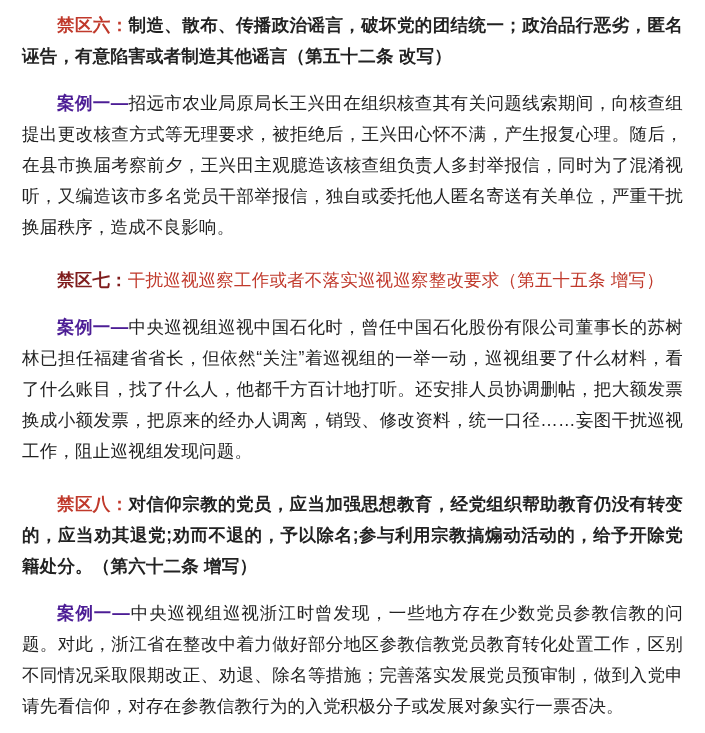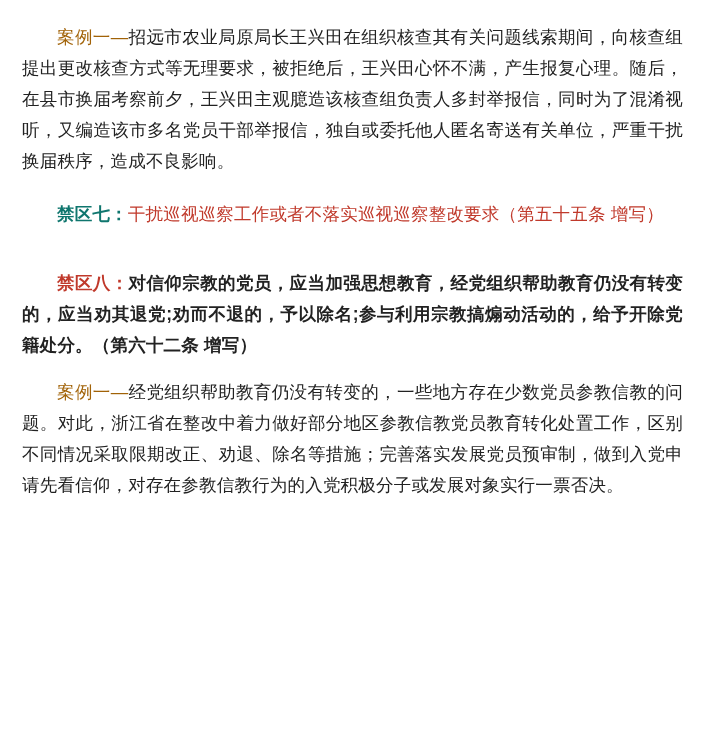--- a/index.html
+++ b/index.html
@@ -47,47 +47,49 @@
     font-weight: normal;
   }
   .heading.dark-body .body {
     color: #222222;
     font-weight: bold;
   }
   .case {
     color: #222222;
   }
   .case .case-label {
-    font-weight: normal;
-    color: #a16207;
+    font-weight: bold;
+    color: #4c1d95;
   }
   .case .case-body {
     font-weight: normal;
     margin-top: 8px;
   }
   .spacer-md { height: 12px; }
 </style>
 </head>
 <body>
 
 <div class="page">
 
   <div class="block">
+    <p class="para indent heading dark-body"><span class="label" style="color: rgb(192, 57, 43);">禁区六：</span><span class="body" style="color: rgb(34, 34, 34);">制造、散布、传播政治谣言，破坏党的团结统一；政治品行恶劣，匿名诬告，有意陷害或者制造其他谣言（第五十二条 改写）</span></p>
     <div class="spacer-md"></div>
     <p class="para indent case"><span class="case-label">案例一—</span><span class="case-body">招远市农业局原局长王兴田在组织核查其有关问题线索期间，向核查组提出更改核查方式等无理要求，被拒绝后，王兴田心怀不满，产生报复心理。随后，在县市换届考察前夕，王兴田主观臆造该核查组负责人多封举报信，同时为了混淆视听，又编造该市多名党员干部举报信，独自或委托他人匿名寄送有关单位，严重干扰换届秩序，造成不良影响。</span></p>
   </div>
 
   <div class="spacer-md"></div>
 
   <div class="block">
-    <p class="para indent heading plain-body"><span class="label" style="color: #0f766e;">禁区七：</span><span class="body" style="color: rgb(192, 57, 43);">干扰巡视巡察工作或者不落实巡视巡察整改要求（第五十五条 增写）</span></p>
+    <p class="para indent heading plain-body"><span class="label" style="color: #7f1d1d;">禁区七：</span><span class="body" style="color: rgb(192, 57, 43);">干扰巡视巡察工作或者不落实巡视巡察整改要求（第五十五条 增写）</span></p>
     <div class="spacer-md"></div>
+    <p class="para indent case"><span class="case-label">案例一—</span><span class="case-body">中央巡视组巡视中国石化时，曾任中国石化股份有限公司董事长的苏树林已担任福建省省长，但依然“关注”着巡视组的一举一动，巡视组要了什么材料，看了什么账目，找了什么人，他都千方百计地打听。还安排人员协调删帖，把大额发票换成小额发票，把原来的经办人调离，销毁、修改资料，统一口径……妄图干扰巡视工作，阻止巡视组发现问题。</span></p>
   </div>
 
   <div class="spacer-md"></div>
 
   <div class="block">
     <p class="para indent heading dark-body"><span class="label" style="color: rgb(192, 57, 43);">禁区八：</span><span class="body" style="color: rgb(34, 34, 34);">对信仰宗教的党员，应当加强思想教育，经党组织帮助教育仍没有转变的，应当劝其退党;劝而不退的，予以除名;参与利用宗教搞煽动活动的，给予开除党籍处分。（第六十二条 增写）</span></p>
     <div class="spacer-md"></div>
-    <p class="para indent case"><span class="case-label">案例一—</span><span class="case-body">经党组织帮助教育仍没有转变的，一些地方存在少数党员参教信教的问题。对此，浙江省在整改中着力做好部分地区参教信教党员教育转化处置工作，区别不同情况采取限期改正、劝退、除名等措施；完善落实发展党员预审制，做到入党申请先看信仰，对存在参教信教行为的入党积极分子或发展对象实行一票否决。</span></p>
+    <p class="para indent case"><span class="case-label">案例一—</span><span class="case-body">中央巡视组巡视浙江时曾发现，一些地方存在少数党员参教信教的问题。对此，浙江省在整改中着力做好部分地区参教信教党员教育转化处置工作，区别不同情况采取限期改正、劝退、除名等措施；完善落实发展党员预审制，做到入党申请先看信仰，对存在参教信教行为的入党积极分子或发展对象实行一票否决。</span></p>
   </div>
 
 </div>
 
 </body></html>

